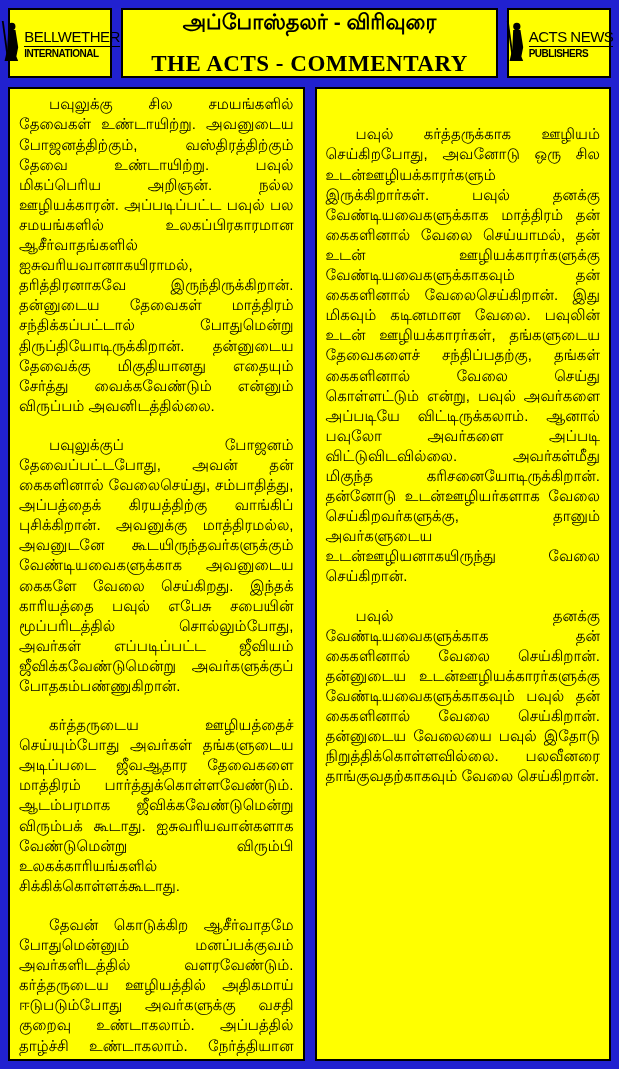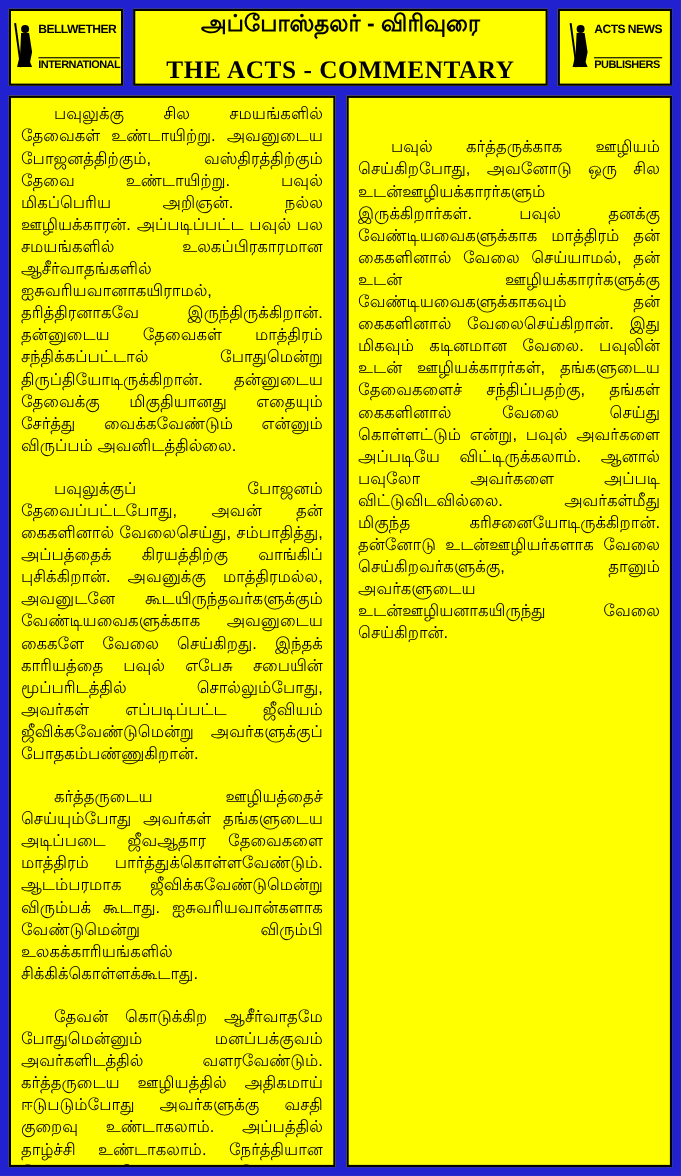--- a/index.html
+++ b/index.html
@@ -15,22 +15,22 @@
   .box { background: #FFFF00; border: 2px solid #000; box-sizing: border-box; }
   
   .header { display: flex; gap: 9px; flex: 0 0 70px; margin-bottom: 9px; }
   .logo-box {
     width: 104px; display: flex; align-items: center; justify-content: center;
     gap: 4px; padding: 2px;
   }
   .logo-figure { flex: 0 0 auto; }
   .logo-text { display: flex; flex-direction: column; justify-content: center; }
   .logo-line1 {
-    font-weight: bold; font-size: 11px; letter-spacing: -0.5px;
-    border-bottom: 1.5px solid #000; padding-bottom: 19px; white-space: nowrap;
+    font-weight: normal; font-size: 15px; letter-spacing: -0.5px;
+    border-bottom: 1.5px solid #000; padding-bottom: 1px; white-space: nowrap;
   }
   .logo-line2 {
     font-weight: bold; font-size: 10px; letter-spacing: -0.5px;
     padding-top: 1px; white-space: nowrap;
   }
   .title-box {
     flex: 1; display: flex; flex-direction: column;
     align-items: center; justify-content: center; gap: 18px;
   }
   .title-tamil { font-weight: bold; font-size: 21px; line-height: 1.1; }
@@ -98,17 +98,18 @@
 
     <div class="box column">
       <p>பவுலுக்கு சில சமயங்களில் தேவைகள் உண்டாயிற்று. அவனுடைய போஜனத்திற்கும், வஸ்திரத்திற்கும் தேவை உண்டாயிற்று. பவுல் மிகப்பெரிய அறிஞன். நல்ல ஊழியக்காரன். அப்படிப்பட்ட பவுல் பல சமயங்களில் உலகப்பிரகாரமான ஆசீர்வாதங்களில் ஐசுவரியவானாகயிராமல், தரித்திரனாகவே இருந்திருக்கிறான். தன்னுடைய தேவைகள் மாத்திரம் சந்திக்கப்பட்டால் போதுமென்று திருப்தியோடிருக்கிறான். தன்னுடைய தேவைக்கு மிகுதியானது எதையும் சேர்த்து வைக்கவேண்டும் என்னும் விருப்பம் அவனிடத்தில்லை.</p>
       <p>பவுலுக்குப் போஜனம் தேவைப்பட்டபோது, அவன் தன் கைகளினால் வேலைசெய்து, சம்பாதித்து, அப்பத்தைக் கிரயத்திற்கு வாங்கிப் புசிக்கிறான். அவனுக்கு மாத்திரமல்ல, அவனுடனே கூடயிருந்தவர்களுக்கும் வேண்டியவைகளுக்காக அவனுடைய கைகளே வேலை செய்கிறது. இந்தக் காரியத்தை பவுல் எபேசு சபையின் மூப்பரிடத்தில் சொல்லும்போது, அவர்கள் எப்படிப்பட்ட ஜீவியம் ஜீவிக்கவேண்டுமென்று அவர்களுக்குப் போதகம்பண்ணுகிறான்.</p>
       <p>கர்த்தருடைய ஊழியத்தைச் செய்யும்போது அவர்கள் தங்களுடைய அடிப்படை ஜீவஆதார தேவைகளை மாத்திரம் பார்த்துக்கொள்ளவேண்டும். ஆடம்பரமாக ஜீவிக்கவேண்டுமென்று விரும்பக் கூடாது. ஐசுவரியவான்களாக வேண்டுமென்று விரும்பி உலகக்காரியங்களில் சிக்கிக்கொள்ளக்கூடாது.</p>
       <p>தேவன் கொடுக்கிற ஆசீர்வாதமே போதுமென்னும் மனப்பக்குவம் அவர்களிடத்தில் வளரவேண்டும். கர்த்தருடைய ஊழியத்தில் அதிகமாய் ஈடுபடும்போது அவர்களுக்கு வசதி குறைவு உண்டாகலாம். அப்பத்தில் தாழ்ச்சி உண்டாகலாம். நேர்த்தியான போஜனம் கிடைக்காமல் போகலாம். போதுமென்ற மனதுடன் சந்தோஷமாய் இருக்கக் கற்றுக்கொள்ளவேண்டும்.</p>
     </div>
 
     <div class="box column">
       <p class="pad-top">பவுல் கர்த்தருக்காக ஊழியம் செய்கிறபோது, அவனோடு ஒரு சில உடன்ஊழியக்காரர்களும் இருக்கிறார்கள். பவுல் தனக்கு வேண்டியவைகளுக்காக மாத்திரம் தன் கைகளினால் வேலை செய்யாமல், தன் உடன் ஊழியக்காரர்களுக்கு வேண்டியவைகளுக்காகவும் தன் கைகளினால் வேலைசெய்கிறான். இது மிகவும் கடினமான வேலை. பவுலின் உடன் ஊழியக்காரர்கள், தங்களுடைய தேவைகளைச் சந்திப்பதற்கு, தங்கள் கைகளினால் வேலை செய்து கொள்ளட்டும் என்று, பவுல் அவர்களை அப்படியே விட்டிருக்கலாம். ஆனால் பவுலோ அவர்களை அப்படி விட்டுவிடவில்லை. அவர்கள்மீது மிகுந்த கரிசனையோடிருக்கிறான். தன்னோடு உடன்ஊழியர்களாக வேலை செய்கிறவர்களுக்கு, தானும் அவர்களுடைய உடன்ஊழியனாகயிருந்து வேலை செய்கிறான்.</p>
+      <p>பவுல் தனக்கு வேண்டியவைகளுக்காக தன் கைகளினால் வேலை செய்கிறான். தன்னுடைய உடன்ஊழியக்காரர்களுக்கு வேண்டியவைகளுக்காகவும் பவுல் தன் கைகளினால் வேலை செய்கிறான். தன்னுடைய வேலையை பவுல் இதோடு நிறுத்திக்கொள்ளவில்லை. பலவீனரை தாங்குவதற்காகவும் வேலை செய்கிறான்.</p>
     </div>
 
   </div>
 
 </div>
 
 </body></html>

